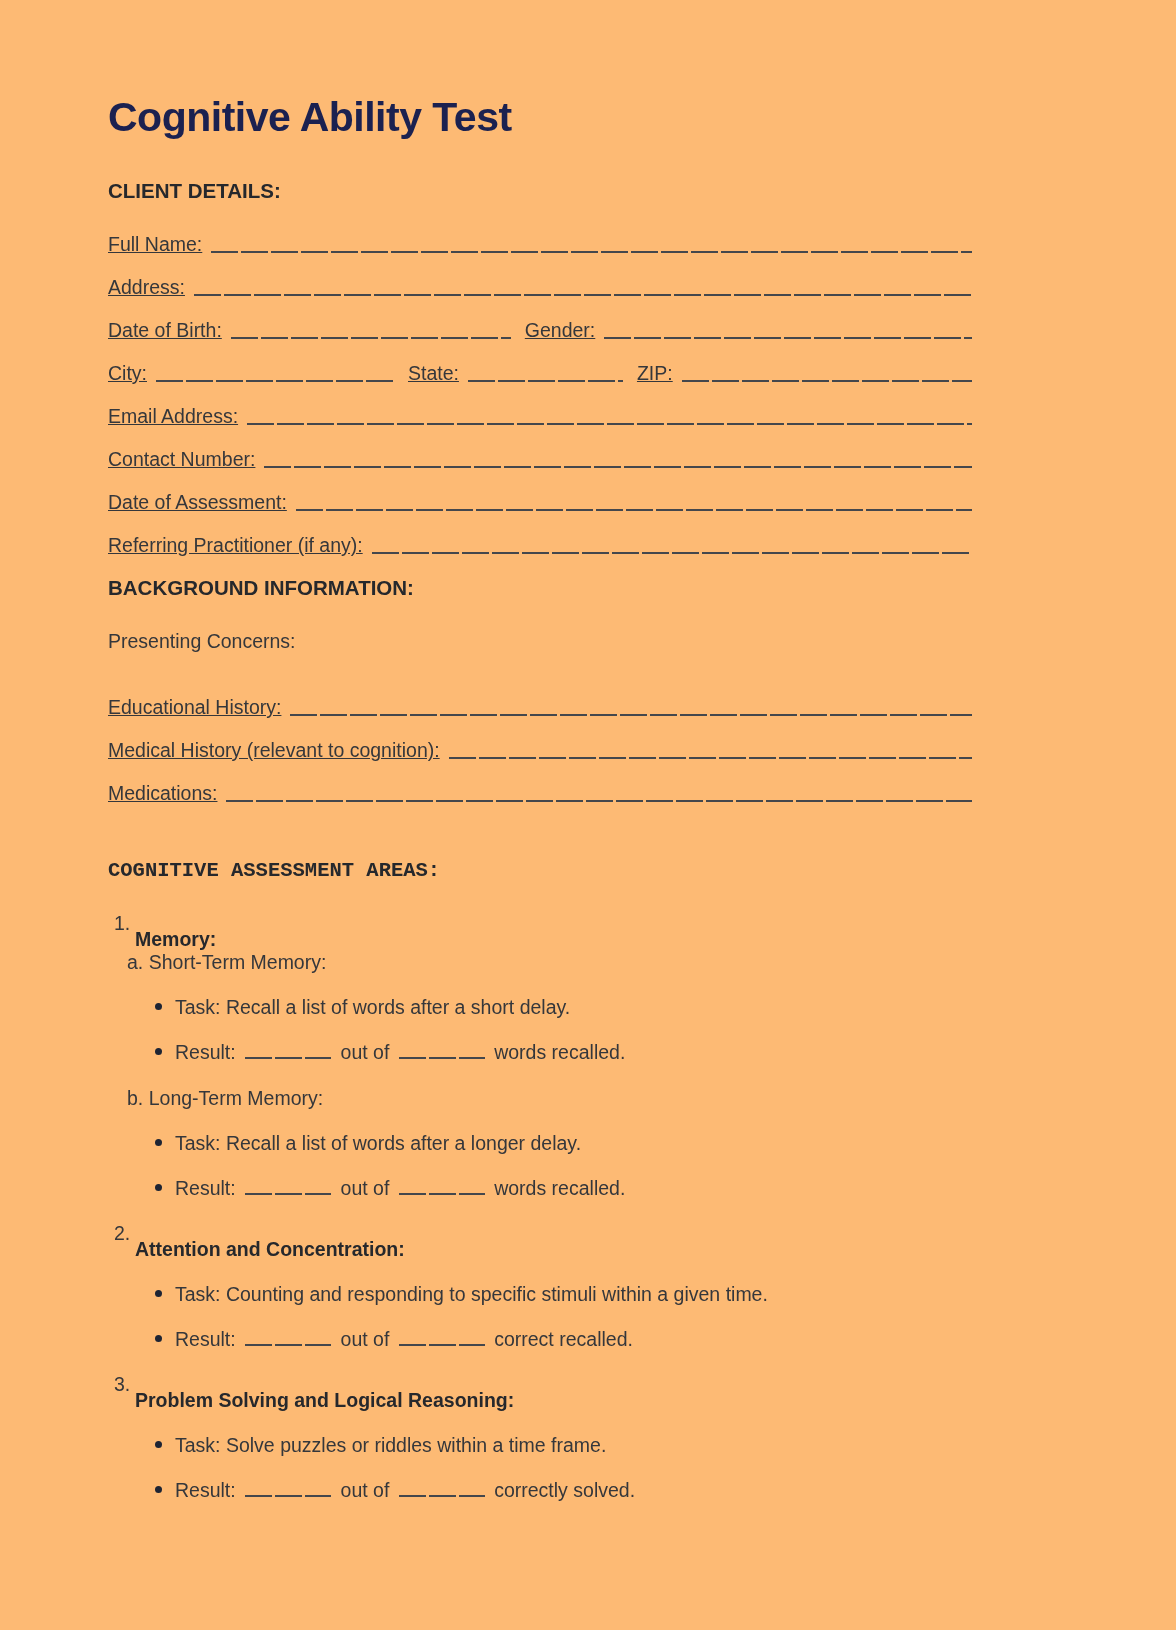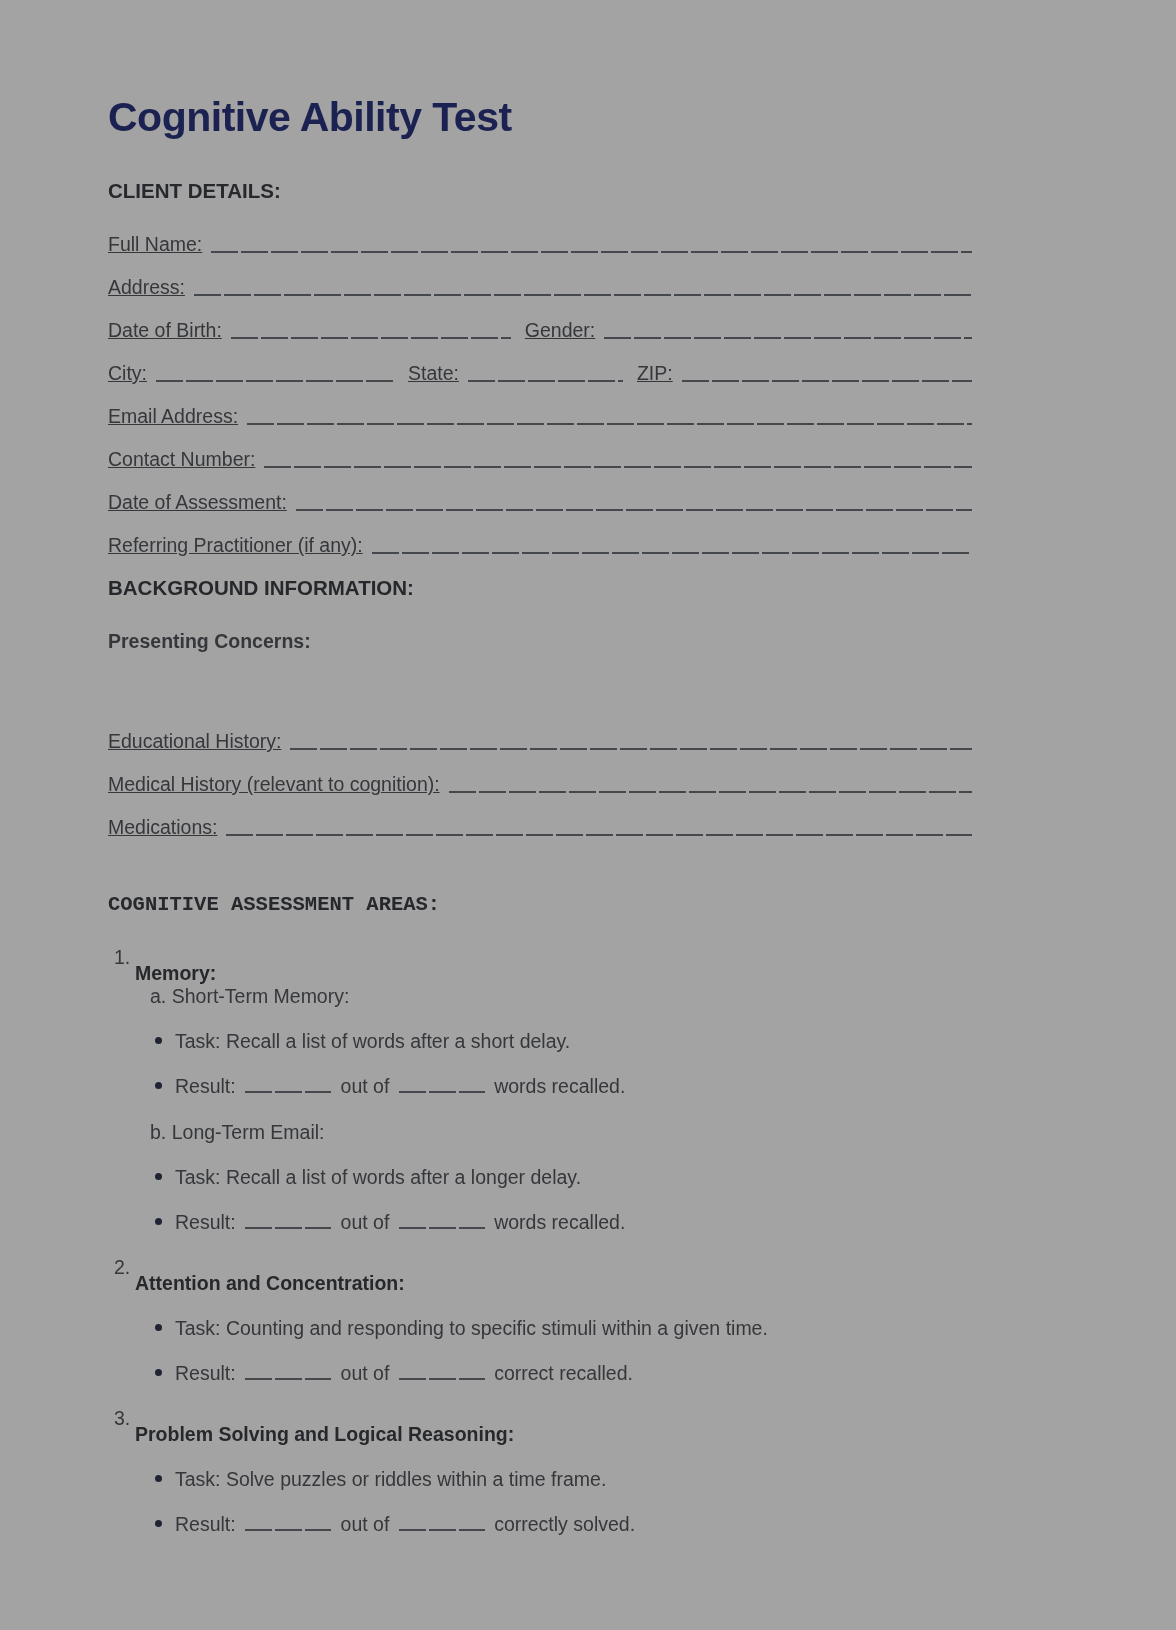--- a/index.html
+++ b/index.html
@@ -1,20 +1,20 @@
 <!DOCTYPE html>
 <html><head>
 <meta charset="utf-8">
 <style>
   * { box-sizing: border-box; }
   html, body { margin: 0; padding: 0; background: #ffffff; }
   .page {
     width: 1176px;
     height: 1630px;
-    background: #a3a3a3;
+    background: #fdba74;
     padding: 94px 204px 0 108px;
     font-family: "Liberation Sans", "DejaVu Sans", sans-serif;
     font-size: 19.5px;
     color: #35373b;
     position: relative;
     overflow: hidden;
   }
   .doc-title {
     font-size: 41px;
     font-weight: 700;
@@ -48,28 +48,28 @@
     height: 2px;
     align-self: flex-end;
     margin: 0 0 3px 9px;
     background: repeating-linear-gradient(to right, #44474c 0px 27px, rgba(0,0,0,0) 27px 30px);
   }
   .grow { flex: 1 1 auto; }
   .w-dob { width: 280px; flex: none; }
   .w-city { width: 238px; flex: none; }
   .w-state { width: 155px; flex: none; }
 
-  .plain-label { line-height: 24px; margin: 0 0 76px 0; font-weight: bold; }
+  .plain-label { line-height: 24px; margin: 0 0 42px 0; }
 
   
   .num-row { display: flex; line-height: 24px; }
   .num-row.mt { margin-top: 21px; }
   .num { flex: none; width: 27px; padding-left: 6px; color: #35373b; }
   .num-title { font-weight: 700; color: #26282c; margin-top: 16px; }
-  .sub-row { line-height: 23px; margin-left: 42px; }
+  .sub-row { line-height: 23px; margin-left: 19px; }
   .bullet-row {
     display: flex;
     align-items: flex-start;
     margin: 21px 0 0 47px;
     line-height: 24px;
   }
   .dot {
     flex: none;
     width: 7px;
     height: 7px;
@@ -183,21 +183,21 @@
       <span>Result:</span>
       <span class="blank"></span>
       <span>out of</span>
       <span class="blank"></span>
       <span>words recalled.</span>
     </span>
   </div>
 
   <div class="sub-row" style="margin-top:23px;">
     <span>b.</span>
-    <span>Long-Term Email:</span>
+    <span>Long-Term Memory:</span>
   </div>
 
   <div class="bullet-row">
     <span class="dot"></span>
     <span>Task: Recall a list of words after a longer delay.</span>
   </div>
 
   <div class="bullet-row">
     <span class="dot"></span>
     <span>

